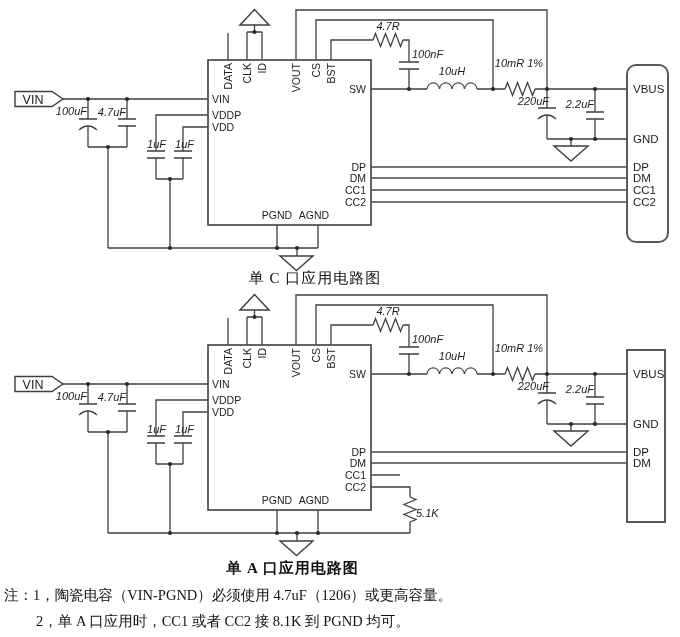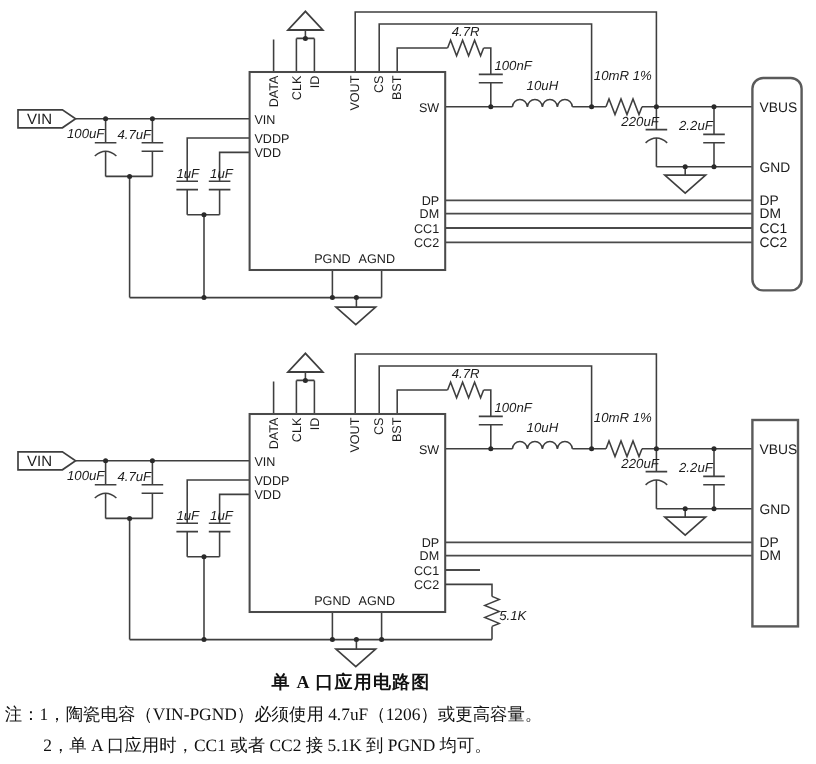--- a/index.html
+++ b/index.html
@@ -125,16 +125,17 @@
     <circle cx="318" cy="533" r="2.1" fill="#2a2a2a"></circle>
     <text class="val" x="416" y="517">5.1K</text>
     <rect x="627" y="350" width="38" height="172" fill="#fff" stroke="#5a5a5a" stroke-width="2"></rect>
     <text class="conn" x="633" y="378">VBUS</text>
     <text class="conn" x="633" y="428">GND</text>
     <text class="conn" x="633" y="456">DP</text>
     <text class="conn" x="633" y="467">DM</text>
   </g>
 </svg>
 
+  <div class="overlay caption" style="left:200px;top:269px;width:230px;">单 C 口应用电路图</div>
   <div class="overlay caption" style="left:185px;top:559px;width:215px;font-weight:bold;">单 A 口应用电路图</div>
   <div class="overlay note" style="left:4px;top:586px;">注：1，陶瓷电容（VIN-PGND）必须使用 4.7uF（1206）或更高容量。</div>
-  <div class="overlay note" style="left:36px;top:612px;">2，单 A 口应用时，CC1 或者 CC2 接 5.1K 到 PGND 均可。</div>
+  <div class="overlay note" style="left:36px;top:612px;">2，单 A 口应用时，CC1 或者 CC2 接 8.1K 到 PGND 均可。</div>
 </div>
 
 </body></html>

